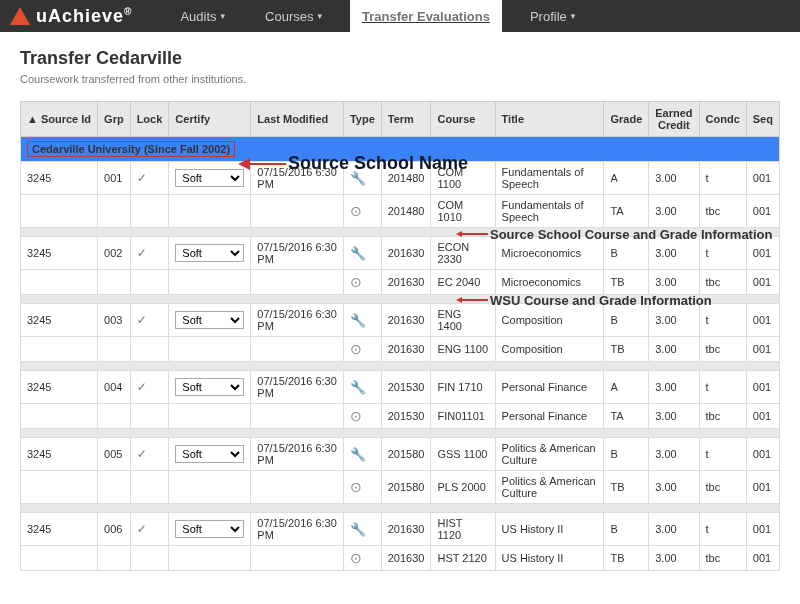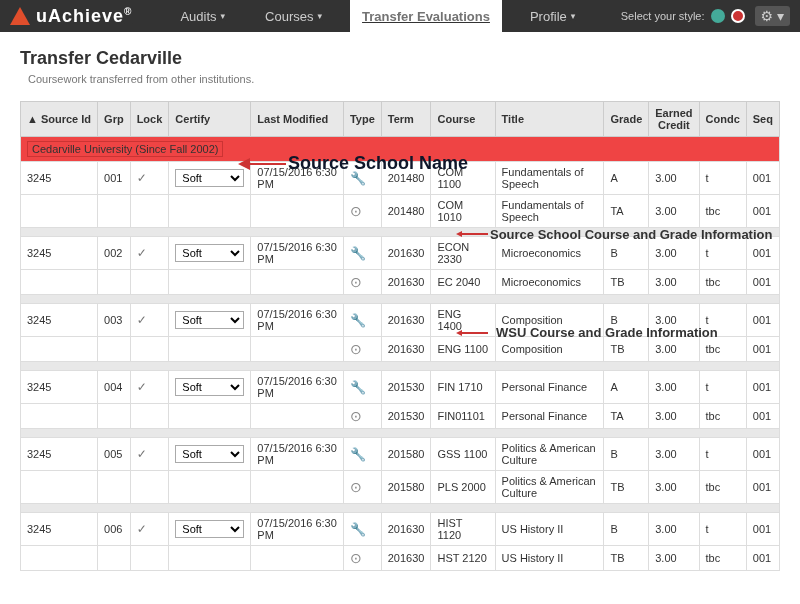--- a/index.html
+++ b/index.html
@@ -39,42 +39,42 @@
     .top-nav-right { display: flex; align-items: center; gap: 10px; }
     .style-selector { color: #ccc; font-size: 11px; display: flex; align-items: center; gap: 6px; }
     .color-dot { width: 14px; height: 14px; border-radius: 50%; display: inline-block; cursor: pointer; }
     .color-dot.green { background: #4a9; }
     .color-dot.red { background: #c33; border: 2px solid white; }
     .gear-btn { color: #ccc; cursor: pointer; font-size: 14px; background: #555; padding: 2px 6px; border-radius: 3px; }
 
     
     .page-content { padding: 16px 20px; background: white; min-height: calc(100vh - 32px); }
     .page-title { font-size: 18px; font-weight: bold; color: #333; margin-bottom: 4px; }
-    .page-subtitle { font-size: 11px; color: #777; margin-bottom: 16px; margin-left: 8px; }
+    .page-subtitle { font-size: 11px; color: #777; margin-bottom: 16px; }
 
     
     .transfer-table { width: 100%; border-collapse: collapse; font-size: 11px; }
     .transfer-table th {
       background: #e8e8e8;
       border: 1px solid #ccc;
       padding: 5px 6px;
       text-align: left;
       font-weight: bold;
       white-space: nowrap;
       color: #333;
     }
     .transfer-table th.sortable { cursor: pointer; }
     .transfer-table td {
       border: 1px solid #ddd;
       padding: 4px 6px;
       vertical-align: middle;
     }
     .school-row td {
-      background: #ef4444;
-      font-weight: normal;
+      background: #3b82f6;
+      font-weight: bold;
       font-size: 11px;
     }
     .school-row td .school-box {
       display: inline-block;
       border: 1px solid #c33;
       padding: 1px 4px;
       color: #333;
     }
     .data-row td { background: white; }
     .icon-tool { color: #666; font-size: 13px; }
@@ -110,28 +110,20 @@
       <span>Courses</span>
       <span class="caret">▾</span>
     </div>
     <div class="nav-item active">
       <span>Transfer Evaluations</span>
     </div>
     <div class="nav-item">
       <span>Profile</span>
       <span class="caret">▾</span>
     </div>
-  </div>
-  <div class="top-nav-right">
-    <div class="style-selector">
-      <span>Select your style:</span>
-      <span class="color-dot green"></span>
-      <span class="color-dot red"></span>
-    </div>
-    <div class="gear-btn">⚙ ▾</div>
   </div>
 </div>
 
 <div class="page-content">
   <div class="page-title">Transfer Cedarville</div>
   <div class="page-subtitle">Coursework transferred from other institutions.</div>
 
   <div class="table-wrapper" style="position:relative;">
     <table class="transfer-table">
       <thead>
@@ -369,21 +361,21 @@
     </div>
 
     <div style="position:absolute; top:126px; left:440px; display:flex; align-items:flex-start; gap:0;">
       <svg width="30" height="14" style="overflow:visible;">
         <line x1="28" y1="7" x2="2" y2="7" stroke="#c33" stroke-width="2"></line>
         <polygon points="2,4 2,10 -4,7" fill="#c33"></polygon>
       </svg>
       <span style="font-size:13px; font-weight:bold; color:#333;">Source School Course and Grade Information</span>
     </div>
 
-    <div style="position:absolute; top:192px; left:440px; display:flex; align-items:center; gap:6px;margin-top:32px;">
+    <div style="position:absolute; top:192px; left:440px; display:flex; gap:0;">
       <svg width="30" height="14" style="overflow:visible;">
         <line x1="28" y1="7" x2="2" y2="7" stroke="#c33" stroke-width="2"></line>
         <polygon points="2,4 2,10 -4,7" fill="#c33"></polygon>
       </svg>
       <span style="font-size:13px; font-weight:bold; color:#333;">WSU Course and Grade Information</span>
     </div>
 
   </div>
 </div>
 

